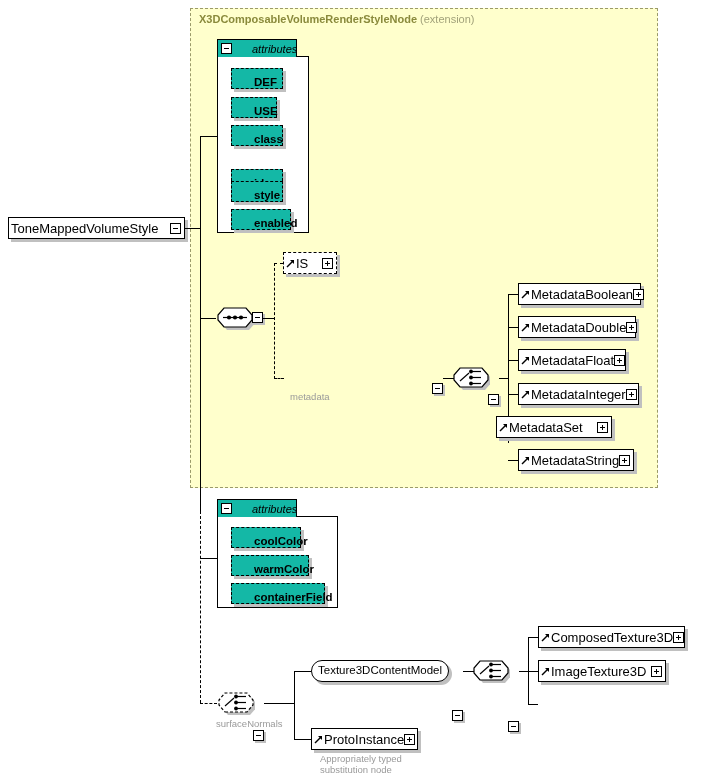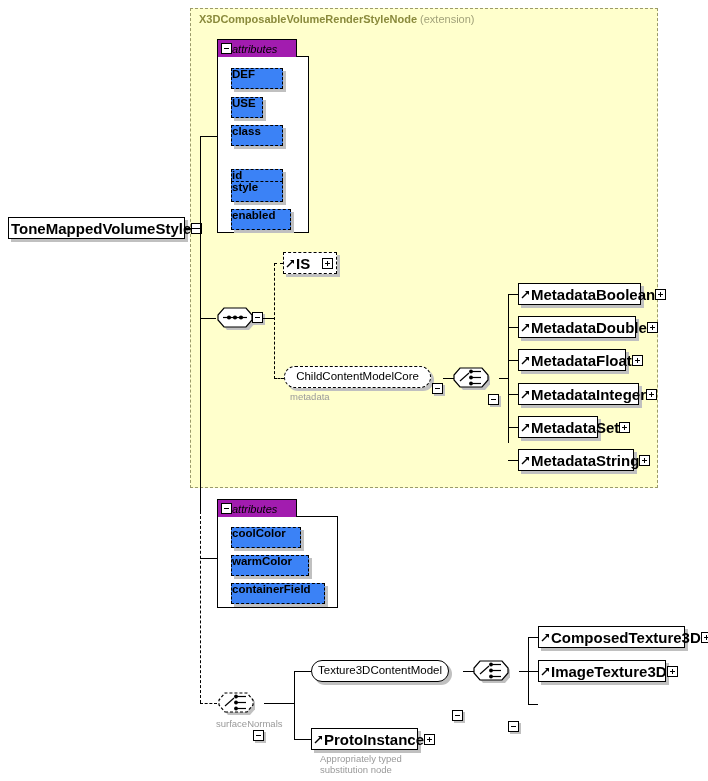--- a/index.html
+++ b/index.html
@@ -42,22 +42,22 @@
     box-shadow: 3px 3px 0 0 #c0c0c0;
     display: flex;
     align-items: center;
     height: 22px;
     padding: 0 3px 0 2px;
   }
   .node.dashed {
     border: 1px dashed #000000;
   }
   .node-label {
-    font-size: 15px;
-    font-weight: bold;
+    font-size: 13px;
+    font-weight: normal;
     color: #000000;
     white-space: nowrap;
     line-height: 1;
   }
   .node-label.plain {
     font-weight: normal;
     font-size: 11.5px;
   }
 
   
@@ -77,47 +77,47 @@
 
   
   .attr-panel {
     box-sizing: border-box;
     background: #ffffff;
     border: 1px solid #000000;
     position: absolute;
   }
   .attr-tab {
     box-sizing: border-box;
-    background: #a21caf;
+    background: #14b8a6;
     border: 1px solid #000000;
     border-bottom: none;
     height: 18px;
     display: flex;
     align-items: center;
-    gap: 0;
+    gap: 20px;
     padding: 0 6px 0 3px;
     position: absolute;
   }
   .attr-tab-label {
     font-size: 11px;
     font-style: italic;
     color: #000000;
     white-space: nowrap;
   }
 
   
   .attr-item {
     box-sizing: border-box;
-    background: #3b82f6;
+    background: #14b8a6;
     border: 1px dashed #000000;
     box-shadow: 3px 3px 0 0 #c0c0c0;
     height: 21px;
     display: flex;
-    align-items: flex-start;
-    padding: 0 0;
+    align-items: flex-end;
+    padding: 0 22px;
     position: absolute;
   }
   .attr-item span {
     font-size: 11.5px;
     font-weight: bold;
     color: #000000;
     white-space: nowrap;
     line-height: 1;
   }
 
@@ -255,23 +255,20 @@
         <line x1="1" y1="8" x2="7" y2="2" stroke="#000000" stroke-width="1.4"></line>
         <polygon points="8,1 8,5 4,1" fill="#000000"></polygon>
       </svg>
     </div>
     <span class="node-label">IS</span>
     <div style="flex:1"></div>
     <div class="tgl plus"></div>
   </div>
 
   <div class="ln-h abs dash" style="left:274px; top:378px; width:10px;"></div>
-  <div class="abs grp dashed" style="left:284px; top:366px; width:147px;">
-    <span class="node-label plain">ChildContentModelCore</span>
-  </div>
   <div class="abs tgl std" style="left:432px; top:372px;"></div>
   <div class="cap" style="left:290px; top:391px;">metadata</div>
 
   <div class="ln-h abs" style="left:443px; top:378px; width:11px;"></div>
   <div class="abs" style="left:452px; top:366px;">
     <svg width="38" height="24" viewBox="0 0 38 24">
       <polygon points="8,21 30,21 36,14 36,9 30,2 8,2 2,9 2,14" fill="#c0c0c0" transform="translate(3,3)"></polygon>
       <polygon points="8,21 30,21 36,14 36,9 30,2 8,2 2,9 2,14" fill="#ffffff" stroke="#000000" stroke-width="1.2"></polygon>
       <line x1="8" y1="15" x2="17" y2="7" stroke="#000000" stroke-width="1.2"></line>
       <line x1="20" y1="5.5" x2="29" y2="5.5" stroke="#000000" stroke-width="1.2"></line>
@@ -335,21 +332,21 @@
       <svg width="9" height="9" viewBox="0 0 9 9">
           <line x1="1" y1="8" x2="7" y2="2" stroke="#000" stroke-width="1.4"></line>
           <polygon points="8,1 8,5 4,1" fill="#000"></polygon>
         </svg>
     </div>
     <span class="node-label">MetadataInteger</span>
     <div style="flex:1"></div>
     <div class="tgl plus"></div>
   </div>
 
-  <div class="abs node" style="left:518px; top:416px; width:80px;">
+  <div class="abs node" style="left:496px; top:416px; width:116px;">
     <div class="refarrow">
       <svg width="9" height="9" viewBox="0 0 9 9">
           <line x1="1" y1="8" x2="7" y2="2" stroke="#000" stroke-width="1.4"></line>
           <polygon points="8,1 8,5 4,1" fill="#000"></polygon>
         </svg>
     </div>
     <span class="node-label">MetadataSet</span>
     <div style="flex:1"></div>
     <div class="tgl plus"></div>
   </div>

